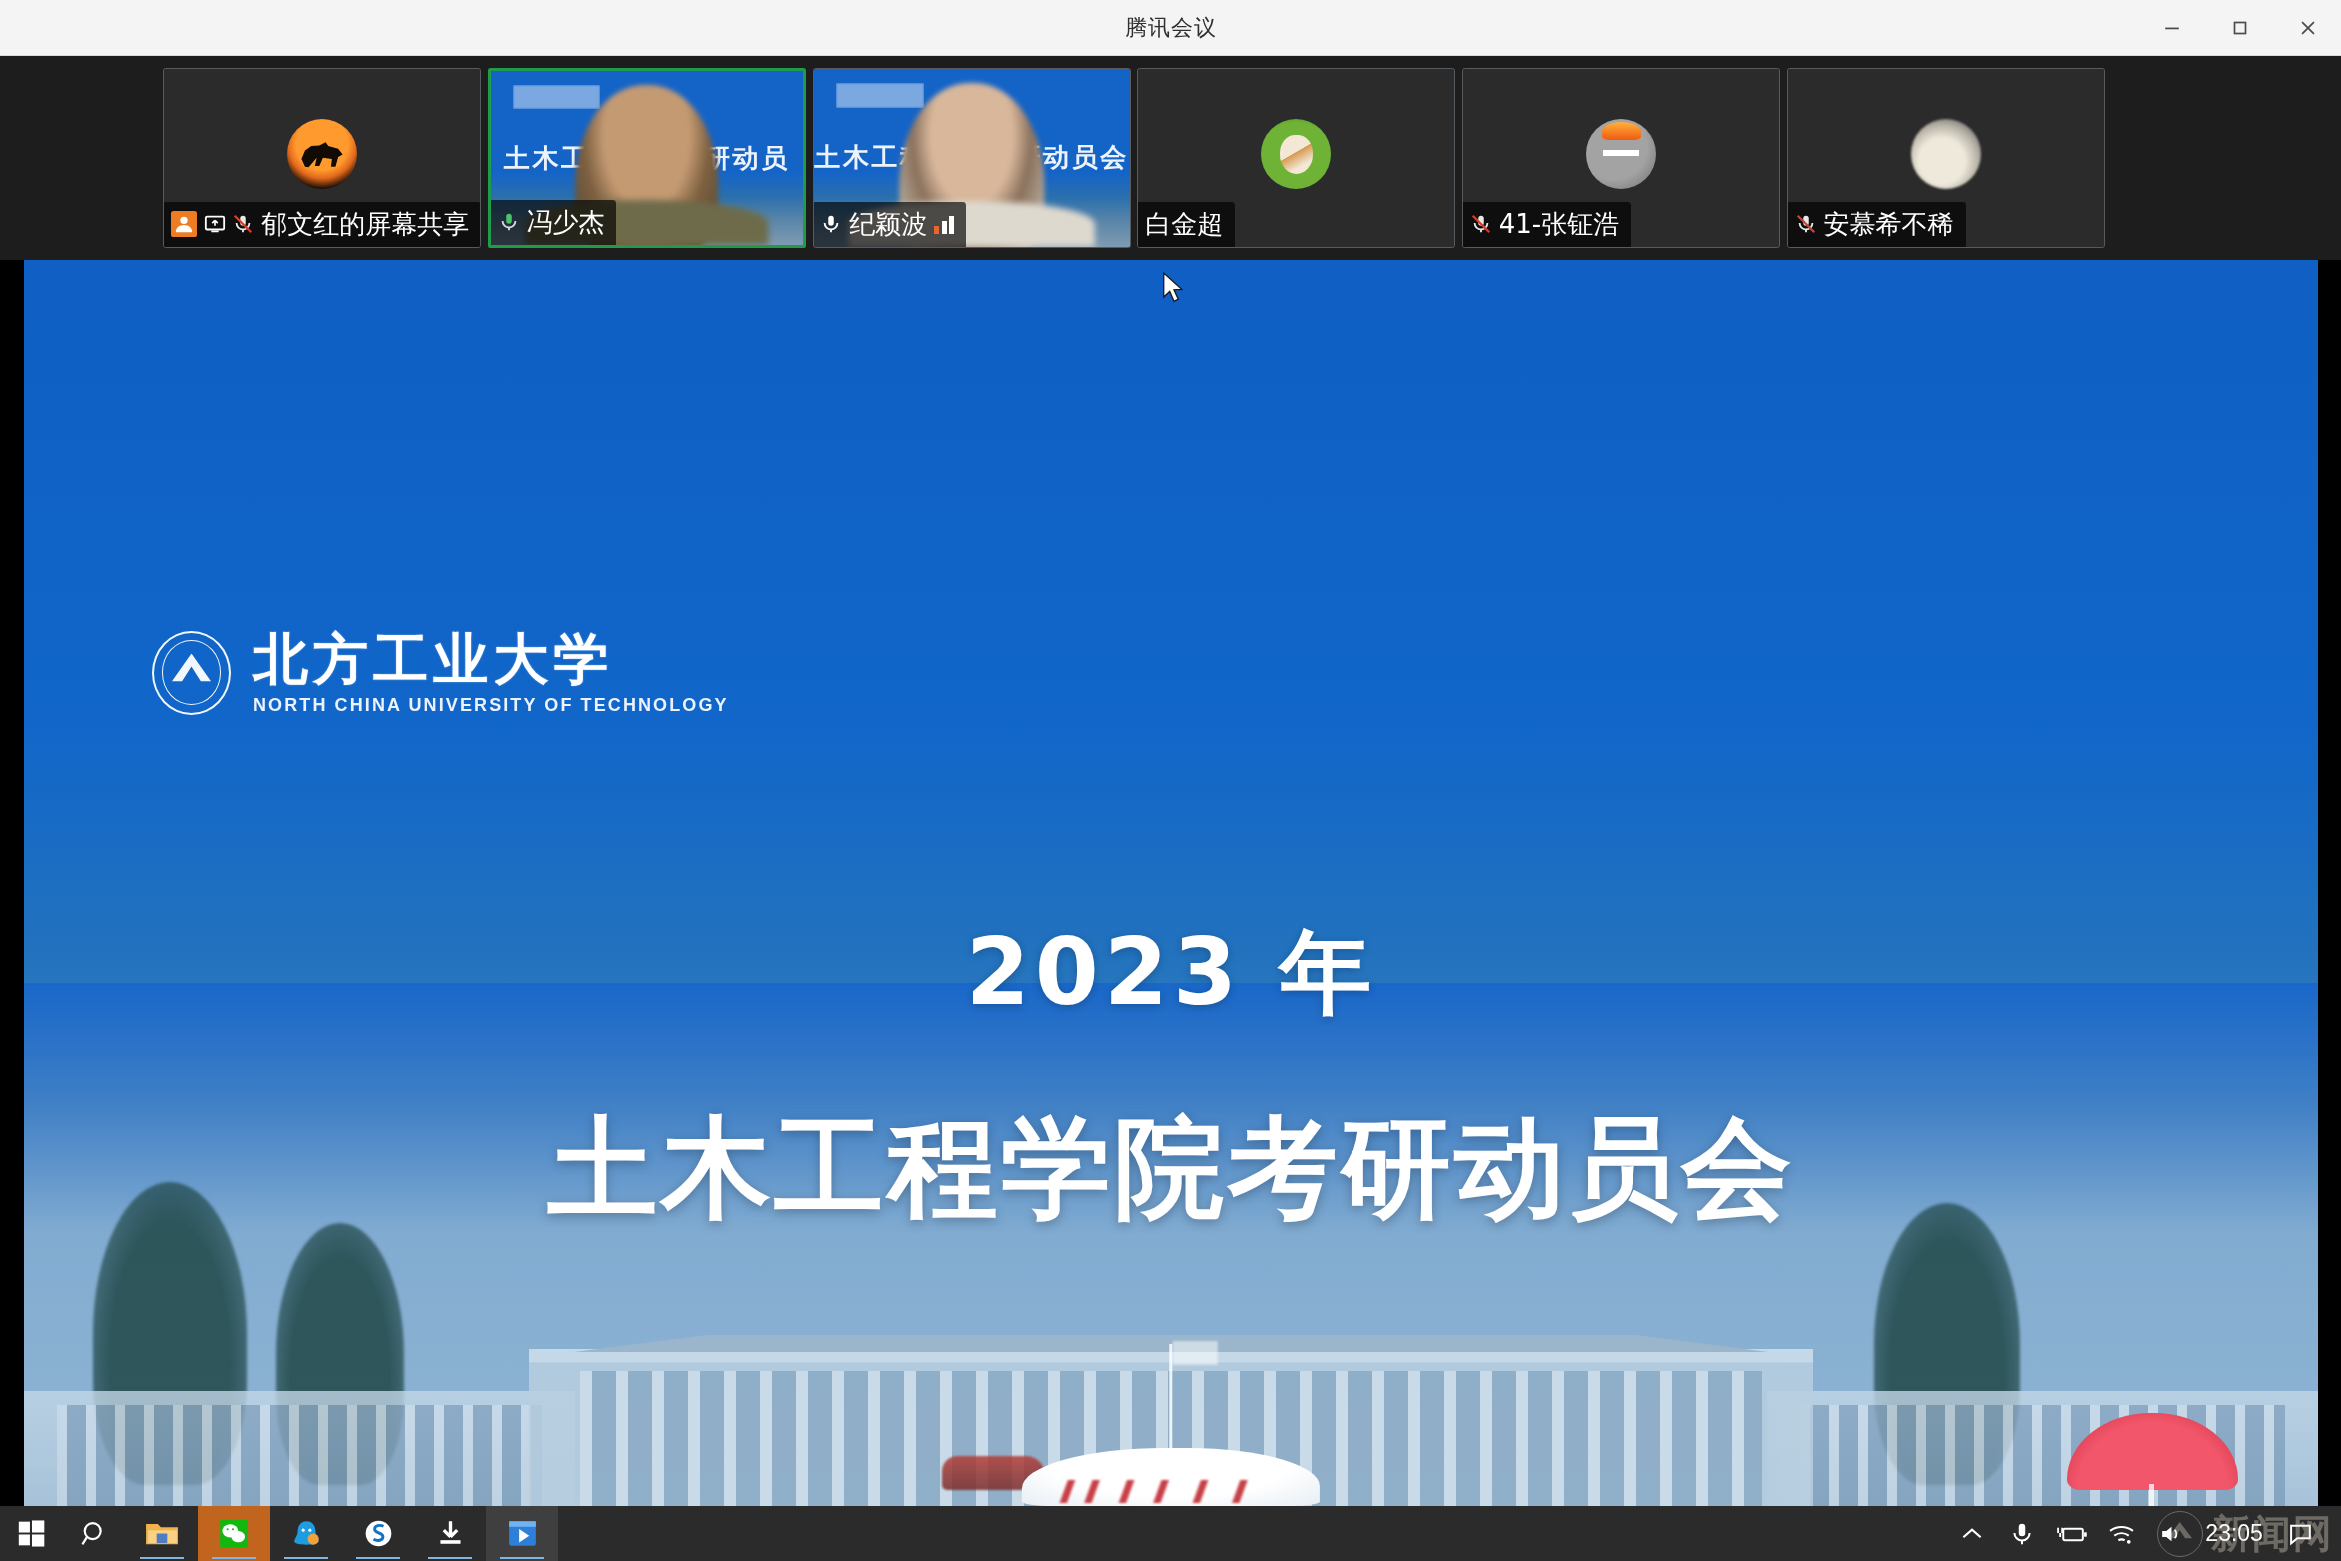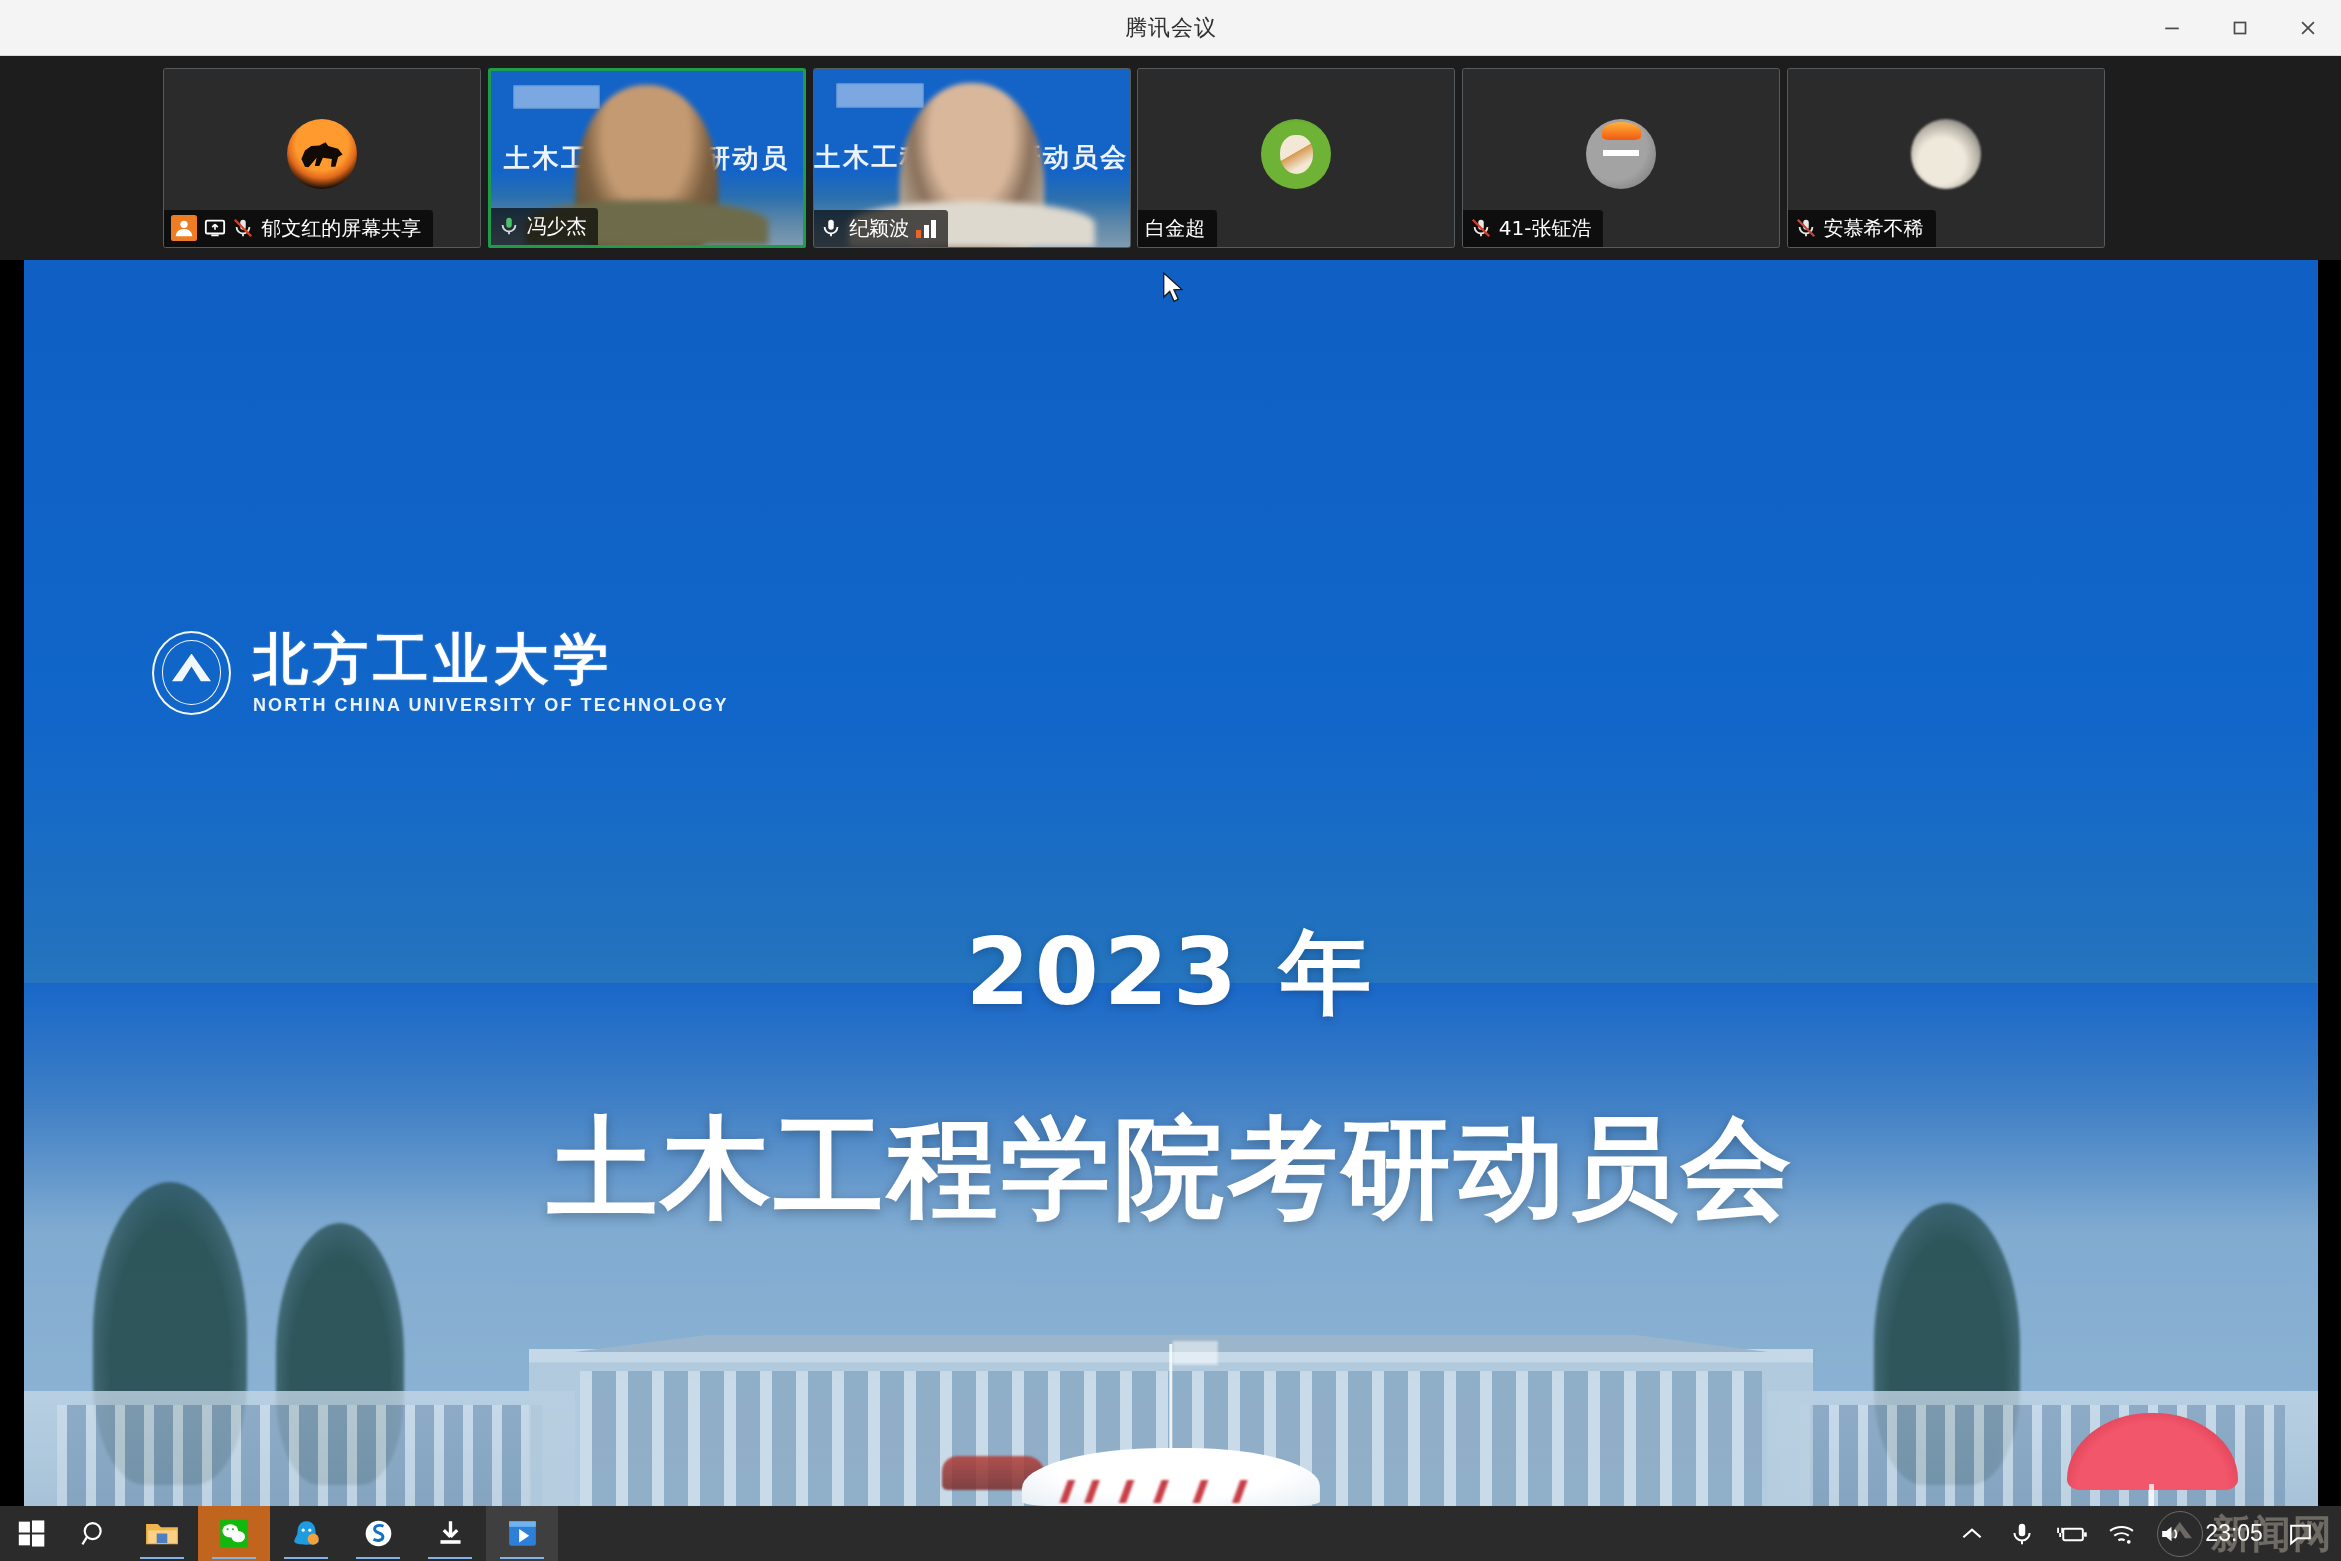--- a/index.html
+++ b/index.html
@@ -118,21 +118,21 @@
   .av-photo { background: radial-gradient(circle at 44% 60%, #efe9dc 0 40%, #b9b4a8 62%, #2b3340 100%); filter: blur(1.3px); }
 
   .tile-label {
     position: absolute; left: 0; bottom: 0;
     display: flex; align-items: center; gap: 6.8px;
     padding: 5.1px 12px 5.1px 6.8px;
     background: rgba(0,0,0,.66);
     border-top-right-radius: 3.4px;
   }
   .tile-label .name {
-    color: #fff; font-size: 20px; white-space: nowrap;
+    color: #fff; font-size: 26px; white-space: nowrap;
     font-family: "DejaVu Sans", "Liberation Sans", sans-serif;
   }
   .badge-host {
     width: 26px; height: 26px; background: #ee7c22; border-radius: 2.6px;
     display: flex; align-items: center; justify-content: center;
   }
   .ico { width: 22px; height: 22px; display: block; flex: 0 0 auto; }
   .bars { display: flex; align-items: flex-end; gap: 2.6px; height: 19px; }
   .bars i { display: block; width: 5.1px; background: #fff; }
   .bars i.b1 { height: 7.7px; background: #e8652c; }

